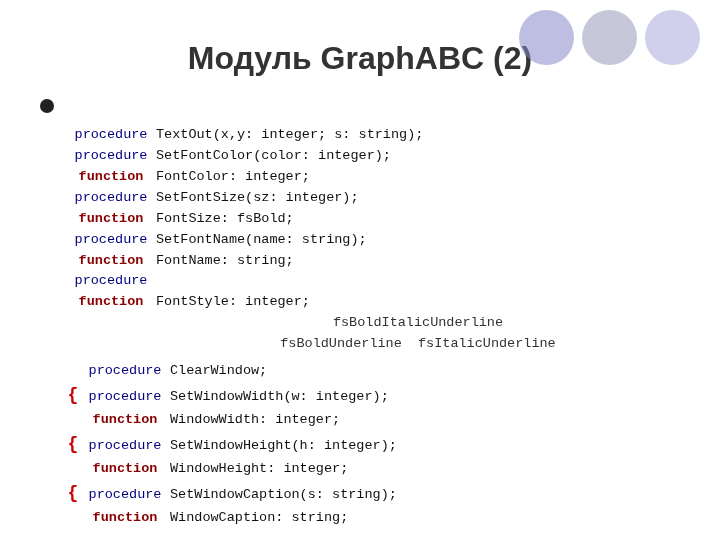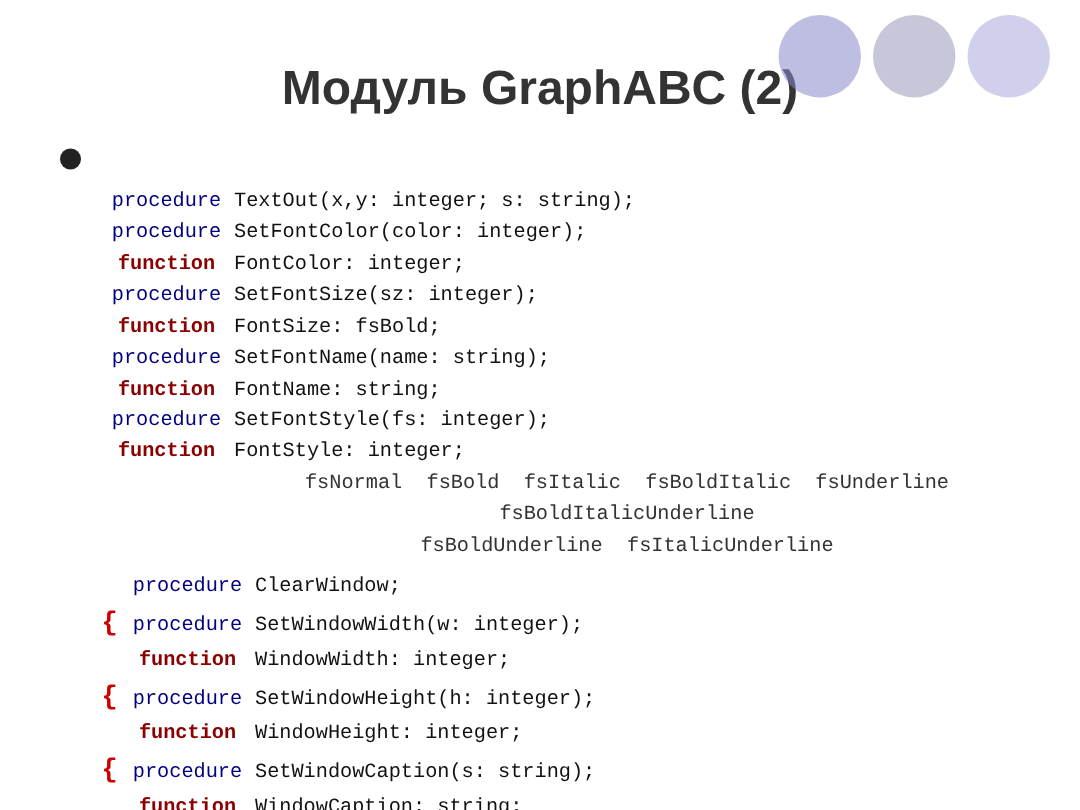--- a/index.html
+++ b/index.html
@@ -147,29 +147,27 @@
     <div class="code-line">
       <span class="kw-procedure">procedure</span>
       <span class="code-text">SetFontName(name: string);</span>
     </div>
     <div class="code-line">
       <span class="kw-function">function</span>
       <span class="code-text">FontName: string;</span>
     </div>
     <div class="code-line">
       <span class="kw-procedure">procedure</span>
-      <span class="code-text">SetFontStyle(fs: integer);</span>
     </div>
     <div class="code-line">
       <span class="kw-function">function</span>
       <span class="code-text">FontStyle: integer;</span>
     </div>
 
     <div class="indent-block">
-      <div>fsNormal &nbsp;fsBold &nbsp;fsItalic &nbsp;fsBoldItalic &nbsp;fsUnderline</div>
       <div>fsBoldItalicUnderline</div>
       <div>fsBoldUnderline &nbsp;fsItalicUnderline</div>
     </div>
 
     <div style="margin-top:6px;">
       <div class="code-line">
         <span style="width:14px;display:inline-block;"></span>
         <span class="kw-procedure">procedure</span>
         <span class="code-text">ClearWindow;</span>
       </div>

